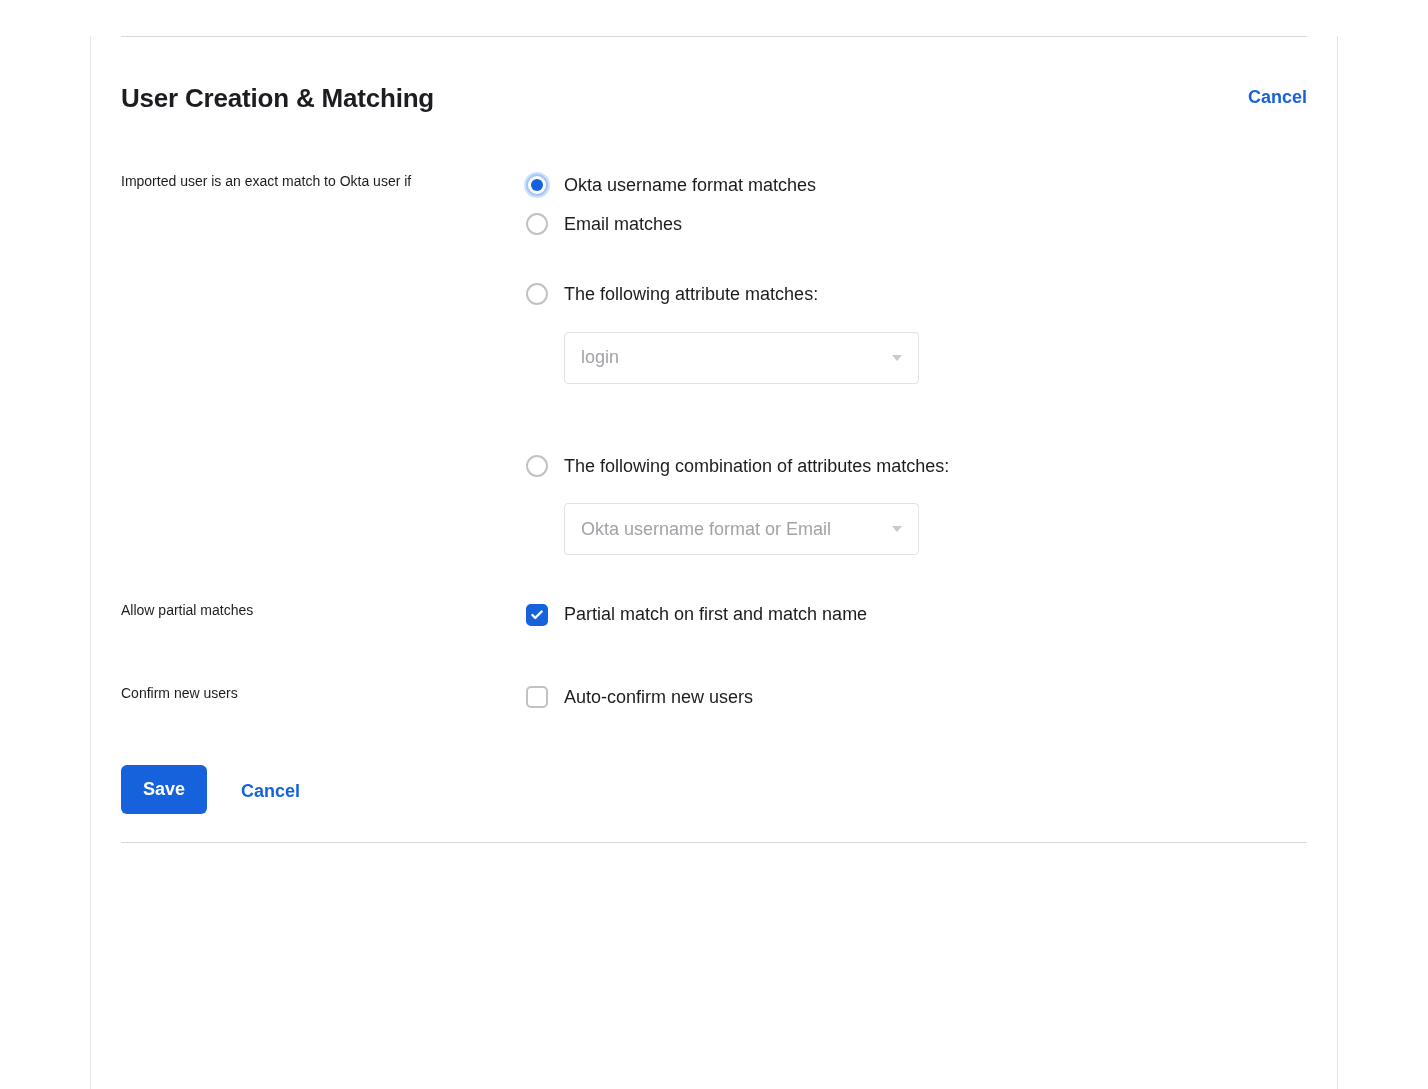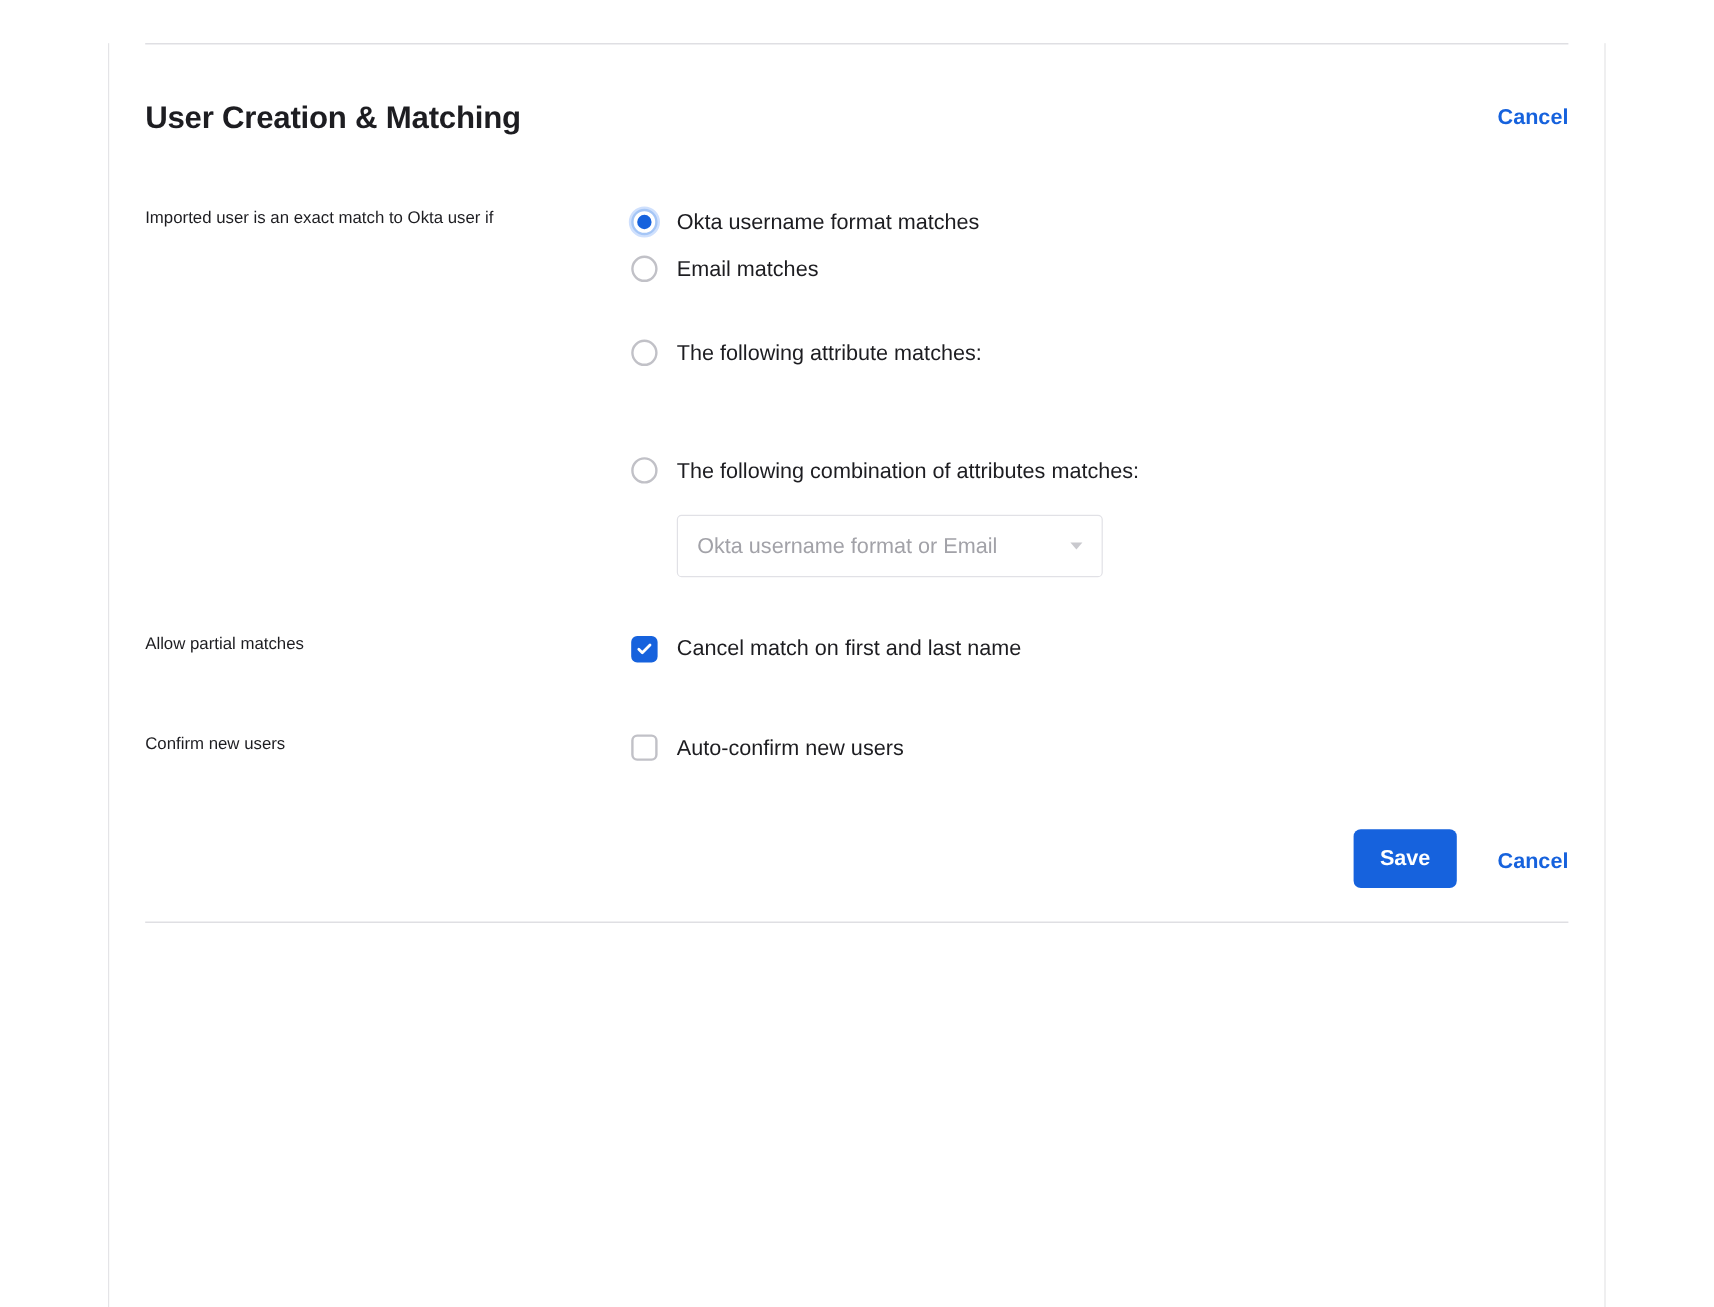--- a/index.html
+++ b/index.html
@@ -121,21 +121,20 @@
     background: #fff;
   }
   .tri {
     width: 0; height: 0;
     border-left: 5px solid transparent;
     border-right: 5px solid transparent;
     border-top: 6px solid #c9c9ce;
   }
   .footer {
     display: flex;
-    justify-content: flex-end;
     align-items: center;
     gap: 34px;
     margin: 40px 0 28px;
   }
   .save-btn {
     background: #1662dd;
     color: #fff;
     border: none;
     border-radius: 6px;
     font-size: 18px;
@@ -168,20 +167,26 @@
           <span class="radio selected"></span>
           <span>Okta username format matches</span>
         </div>
         <div class="opt">
           <span class="radio"></span>
           <span>Email matches</span>
         </div>
         <div class="opt spaced-top">
           <span class="radio"></span>
           <span>The following attribute matches:</span>
+        </div>
+        <div class="select-wrap">
+          <div class="select">
+            <span>login</span>
+            <span class="tri"></span>
+          </div>
         </div>
         <div class="opt spaced-top" style="margin-top:67px;">
           <span class="radio"></span>
           <span>The following combination of attributes matches:</span>
         </div>
         <div class="select-wrap">
           <div class="select">
             <span>Okta username format or Email</span>
             <span class="tri"></span>
           </div>
@@ -191,21 +196,21 @@
 
     <div class="row">
       <div class="left-label">Allow partial matches</div>
       <div class="options">
         <div class="opt">
           <span class="checkbox checked">
             <svg width="14" height="14" viewBox="0 0 24 24" fill="none" stroke="#fff" stroke-width="4" stroke-linecap="round" stroke-linejoin="round">
                 <polyline points="20 6 9 17 4 12"></polyline>
               </svg>
           </span>
-          <span>Cancel match on first and last name</span>
+          <span>Partial match on first and match name</span>
         </div>
       </div>
     </div>
 
 
     <div class="row">
       <div class="left-label">Confirm new users</div>
       <div class="options">
         <div class="opt">
           <span class="checkbox">

